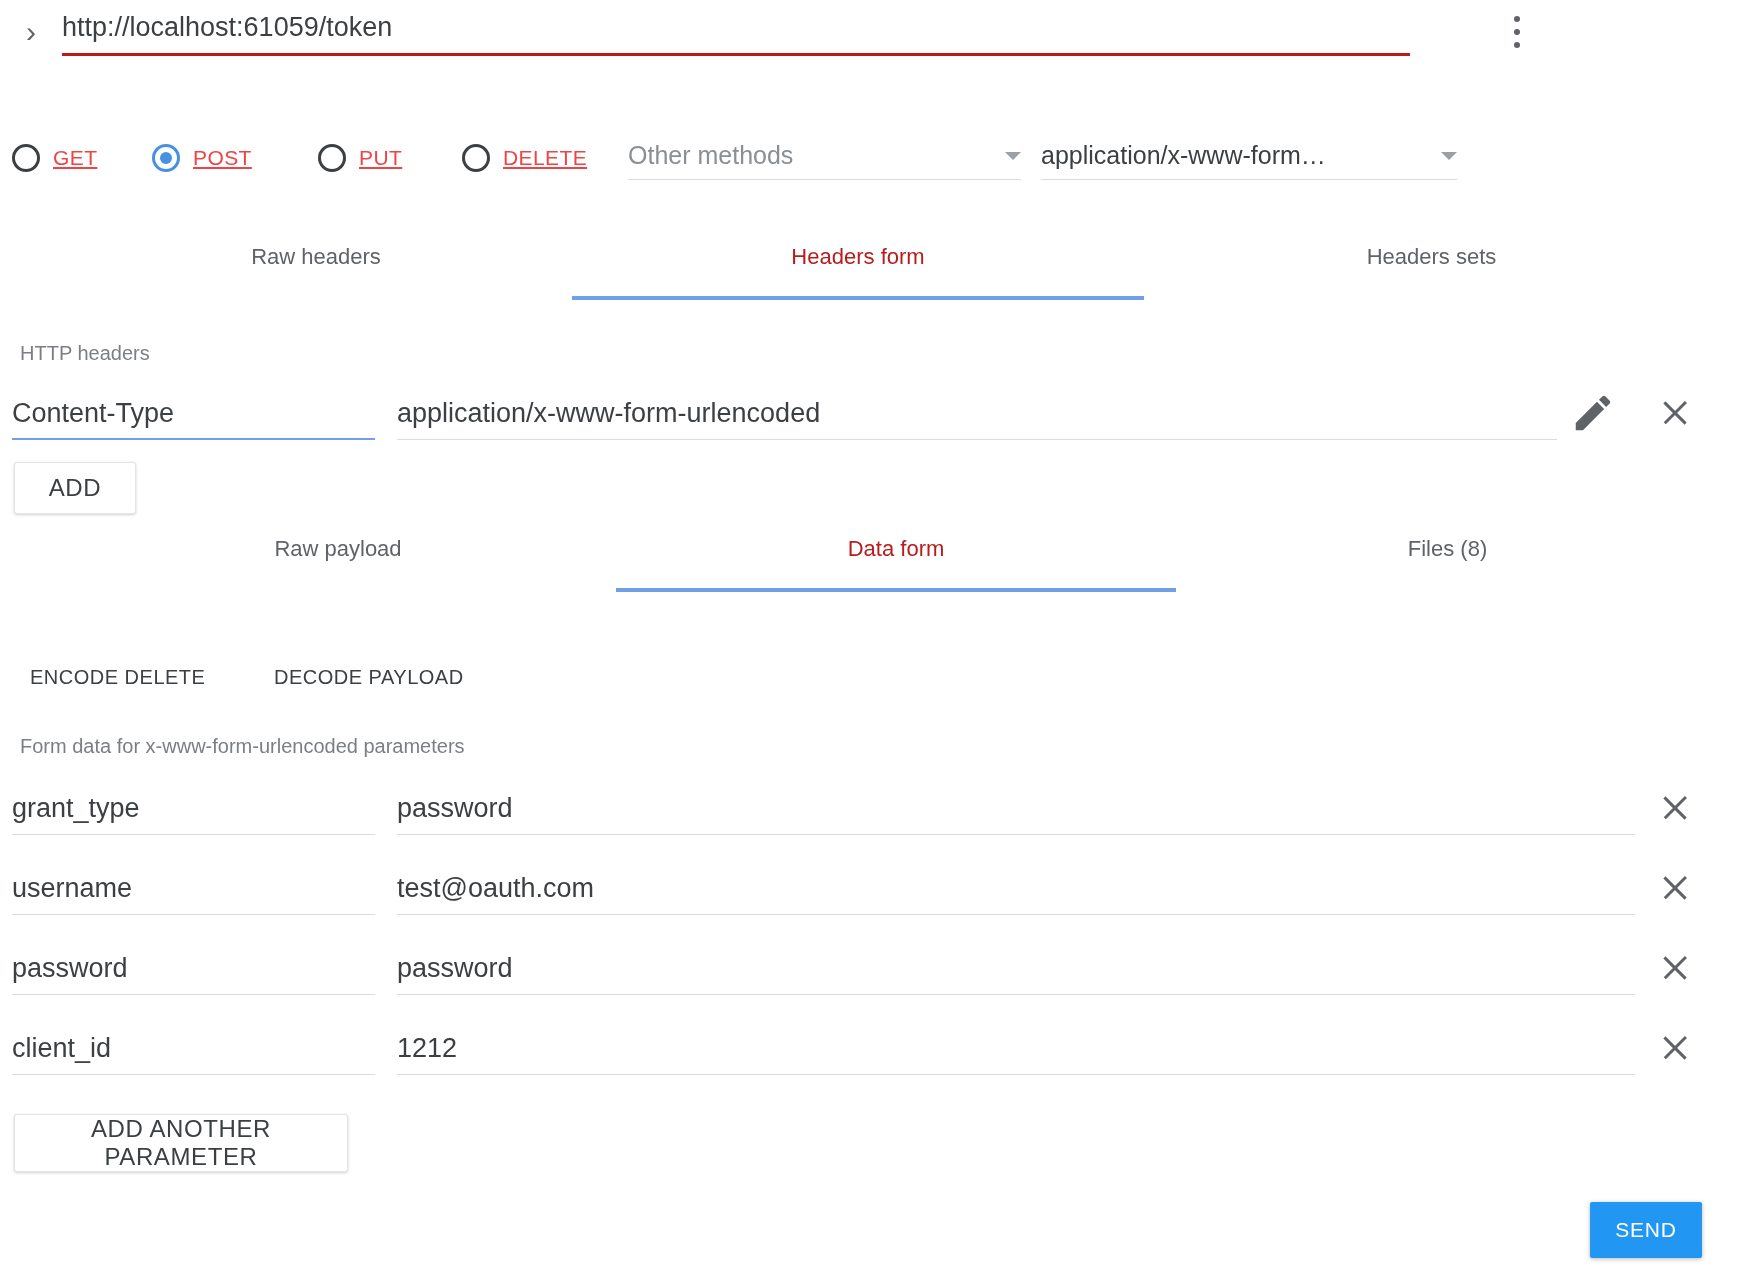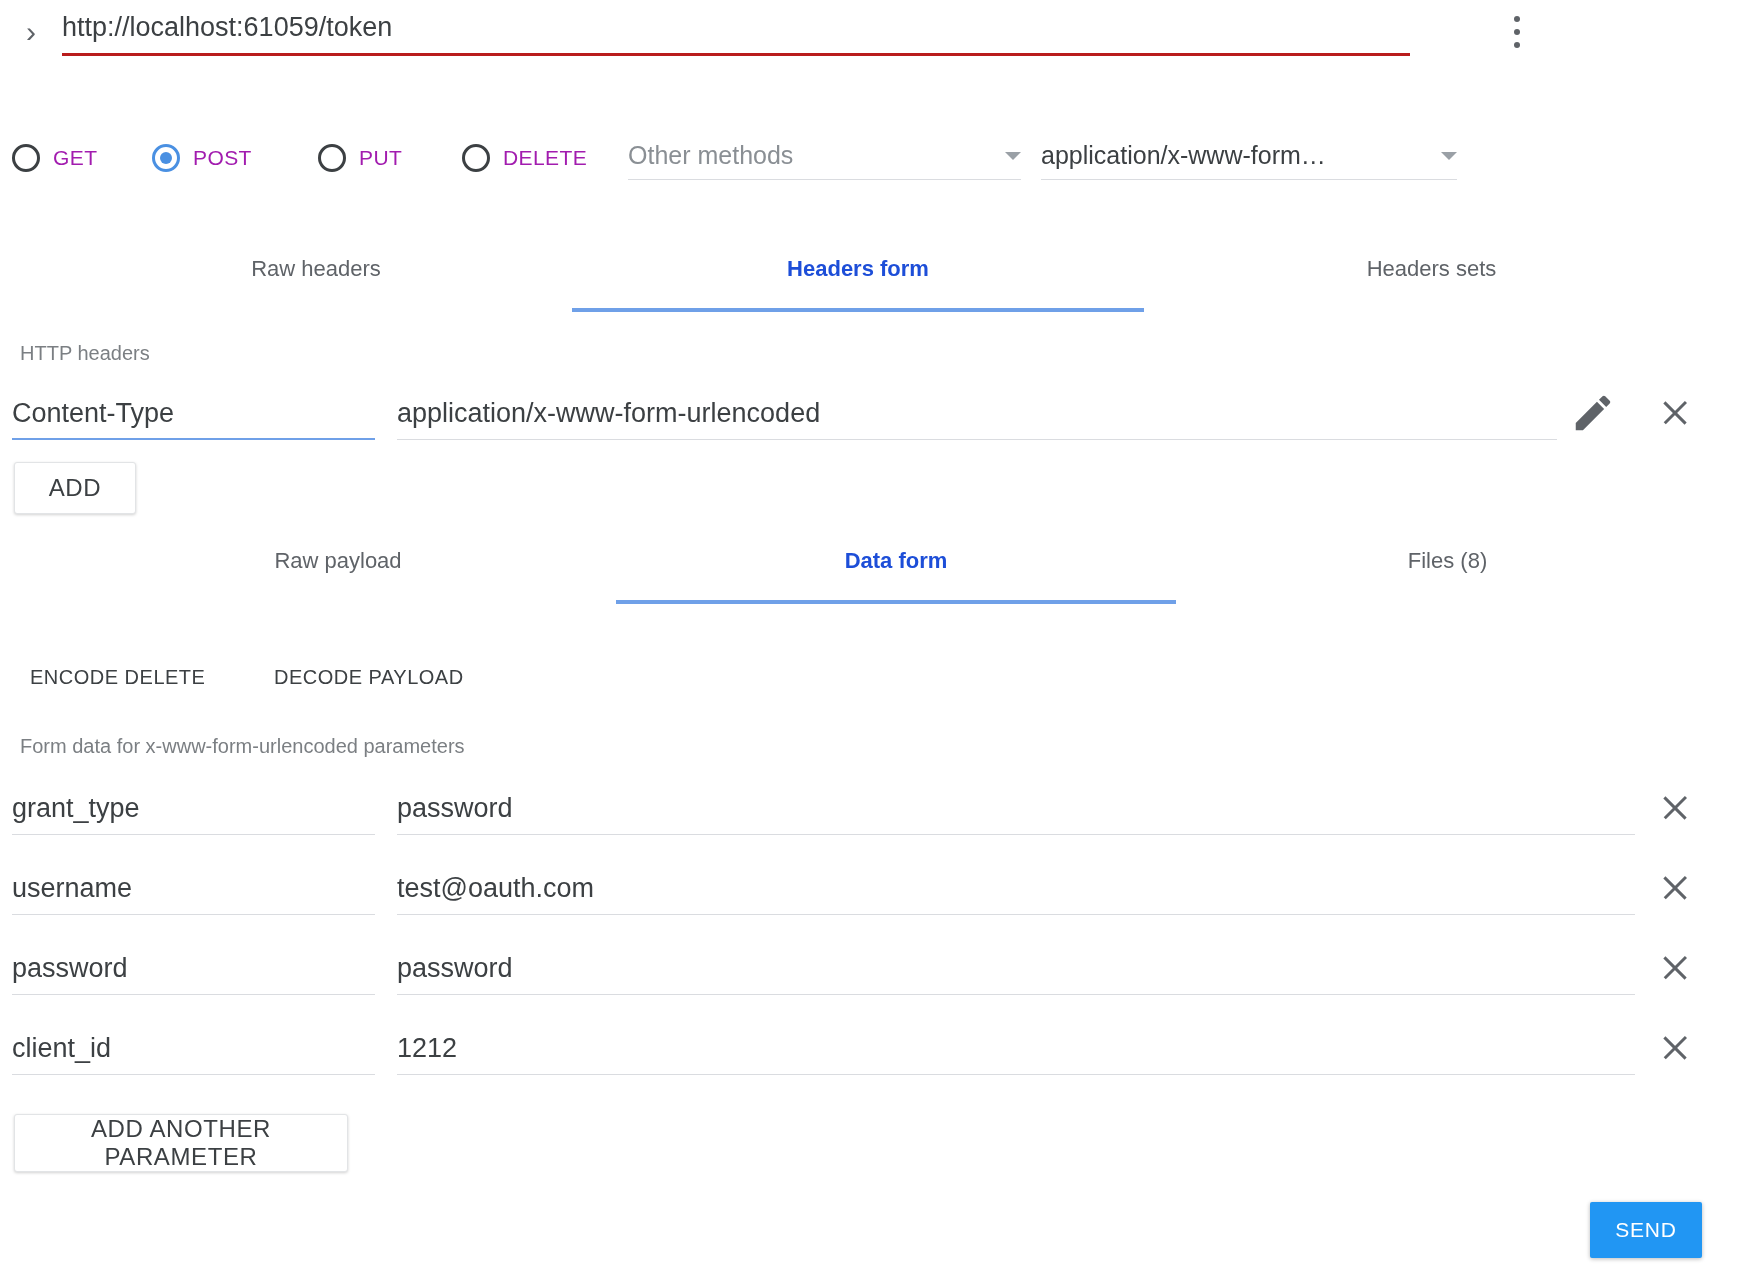--- a/index.html
+++ b/index.html
@@ -96,22 +96,23 @@
     position: absolute;
     left: 5px; top: 5px;
     width: 12px; height: 12px;
     border-radius: 50%;
     background: #4a90e2;
   }
   .radio-label {
     margin-left: 13px;
     font-size: 21px;
     letter-spacing: 0.4px;
-    color: #a21caf;
+    color: #ef4444;
     white-space: nowrap;
+    text-decoration: underline;
   }
 
   .select-wrap {
     position: absolute;
     top: 0;
     height: 48px;
     border-bottom: 1px solid #dadce0;
     display: flex;
     align-items: center;
     justify-content: space-between;
@@ -135,33 +136,33 @@
 
   
   .tabs {
     position: absolute;
     left: 0;
     width: 1742px;
     height: 70px;
   }
   .tab {
     position: absolute;
-    top: 16px;
+    top: 4px;
     height: 70px;
     display: flex;
     align-items: flex-start;
     justify-content: center;
     cursor: pointer;
     font-size: 22px;
     color: #5f6368;
     padding-top: 14px;
   }
   .tab.active {
-    color: #1d4ed8;
-    font-weight: bold;
+    color: #b91c1c;
+    font-weight: normal;
   }
   .tab .underline {
     position: absolute;
     left: 0; bottom: 0;
     width: 100%;
     height: 4px;
     background: #6fa0e8;
     display: none;
   }
   .tab.active .underline { display: block; }

